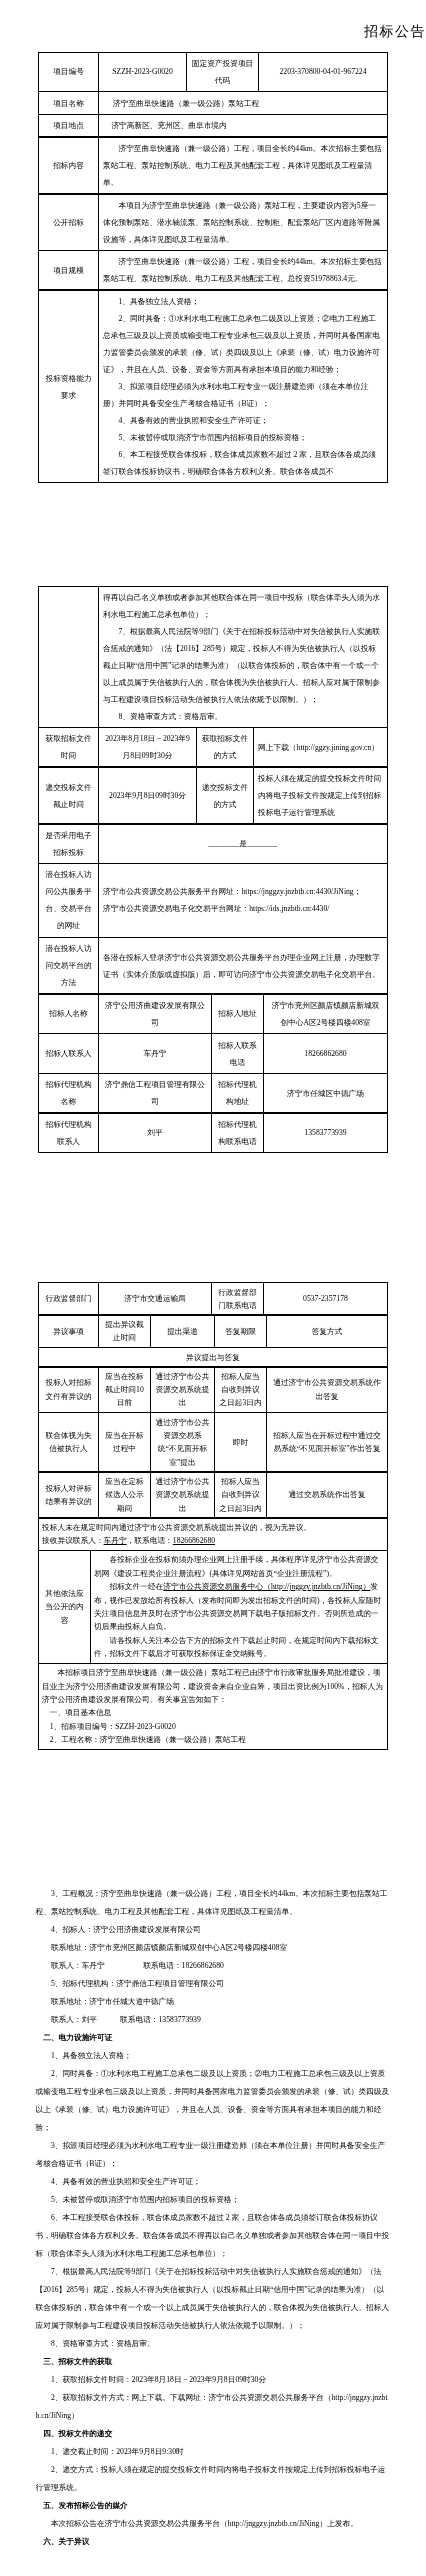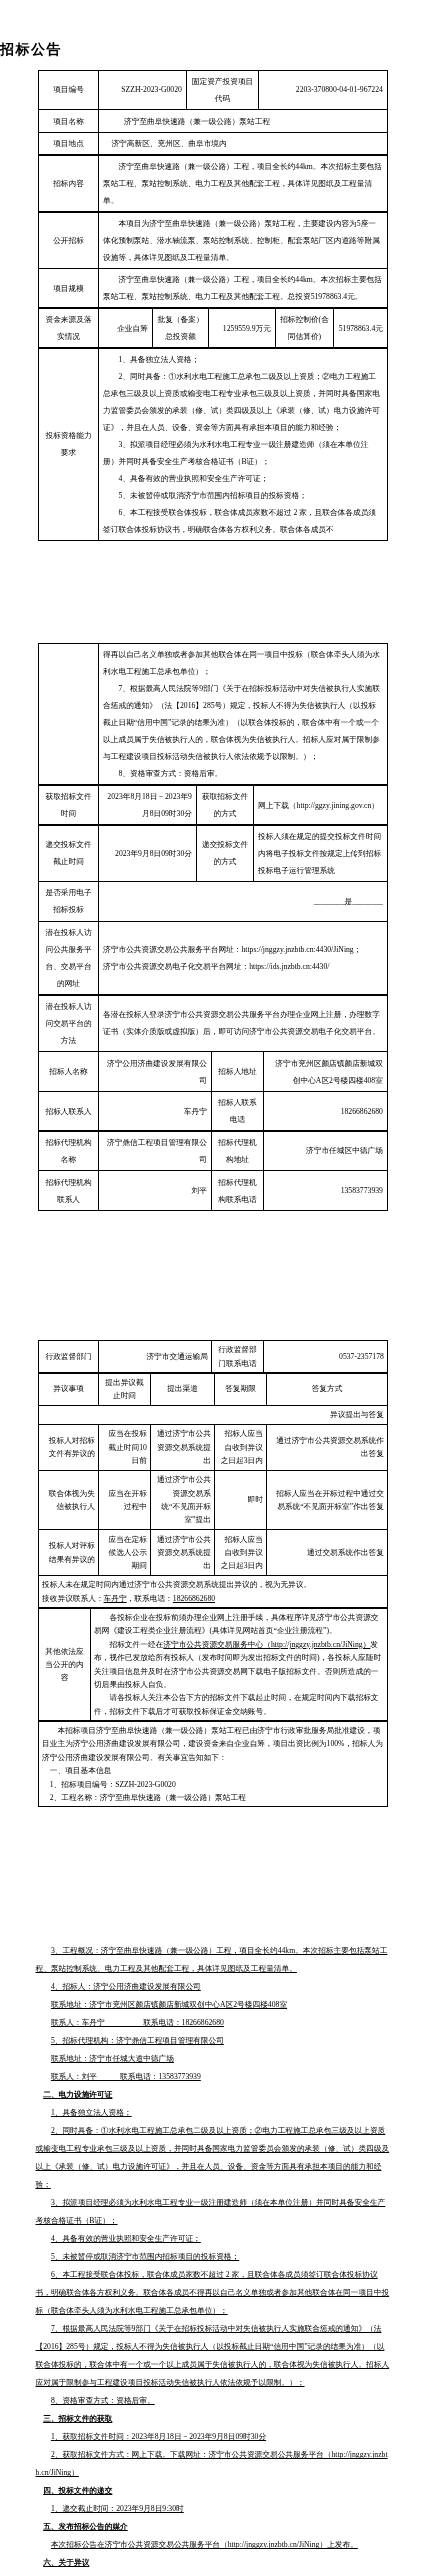--- a/index.html
+++ b/index.html
@@ -4,58 +4,58 @@
 <style>
   html,body{margin:0;padding:0;background:#ffffff;}
   body{
     width:426px;
     color:#000;
     font-family:"Liberation Serif","DejaVu Serif",serif;
     font-size:7.7px;
   }
   .sheet{width:426px;}
   .page-title{
-    text-align:left;
+    text-align:right;
     font-size:14px;
-    font-weight:bold;
+    font-weight:normal;
     letter-spacing:1.5px;
-    padding-top:41px;
+    padding-top:23px;
     padding-bottom:11.3px;
   }
   table.rowt{
     border-collapse:collapse;
     table-layout:fixed;
     width:349px;
     margin:0 auto;
     margin-top:-0.5px;
   }
   table.rowt td{
     border:0.5px solid #000;
     padding:2.1px 4.1px;
     line-height:17px;
     vertical-align:middle;
     word-break:break-all;
   }
   table.t2 td{line-height:13.4px;padding:2.1px 3.1px;}
   .lbl{text-align:center;margin-left:48px;}
-  .ctr{text-align:right;}
+  .ctr{text-align:center;}
   .lft{text-align:left;}
   td p{margin:0;}
   p.ind{text-indent:2em;}
   .bold{font-weight:normal;}
   .und{text-decoration:underline;}
   .gap1{height:103px;}
   .gap2{height:130px;}
   .gap3{height:135px;}
   .freetext{
     width:355px;
     margin:0 auto;
     line-height:18px;
   }
-  .freetext p{margin:0;text-indent:2em;word-break:break-all;text-decoration:underline;}
+  .freetext p{margin:0;text-indent:2em;word-break:break-all;}
   .freetext p.hd{font-weight:bold;text-indent:1em;}
 </style>
 </head>
 <body>
 
 <div class="sheet">
 
   <div class="page-title">招标公告</div>
 
   <table class="rowt">
@@ -75,21 +75,21 @@
   </tbody>
     </table>
   <table class="rowt">
     <colgroup>
         <col style="width:60px">
         <col style="width:289px">
       </colgroup>
     <tbody>
         <tr>
       <td class="lbl">项目名称</td>
-      <td class="lft" style="padding-left:25px">济宁至曲阜快速路（兼一级公路）泵站工程</td>
+      <td class="lft" style="padding-left:14px">济宁至曲阜快速路（兼一级公路）泵站工程</td>
     </tr>
   </tbody>
     </table>
   <table class="rowt">
     <colgroup>
         <col style="width:60px">
         <col style="width:289px">
       </colgroup>
     <tbody>
         <tr>
@@ -130,40 +130,20 @@
     <colgroup>
         <col style="width:60px">
         <col style="width:289px">
       </colgroup>
     <tbody>
         <tr>
       <td class="lbl">项目规模</td>
       <td class="lft">
             <p class="ind">济宁至曲阜快速路（兼一级公路）工程，项目全长约44km。本次招标主要包括泵站工程、泵站控制系统、电力工程及其他配套工程。总投资51978863.4元。</p>
           </td>
-    </tr>
-  </tbody>
-    </table>
-  <table class="rowt">
-    <colgroup>
-        <col style="width:60px">
-        <col style="width:54px">
-        <col style="width:56px">
-        <col style="width:67px">
-        <col style="width:58px">
-        <col style="width:54px">
-      </colgroup>
-    <tbody>
-        <tr>
-      <td class="lbl">资金来源及落实情况</td>
-      <td class="ctr">企业自筹</td>
-      <td class="lbl">批复（备案）总投资额</td>
-      <td class="ctr">1259559.9万元</td>
-      <td class="lbl">招标控制价(合同估算价)</td>
-      <td class="ctr">51978863.4元</td>
     </tr>
   </tbody>
     </table>
   <table class="rowt">
     <colgroup>
         <col style="width:60px">
         <col style="width:289px">
       </colgroup>
     <tbody>
         <tr>
@@ -496,20 +476,21 @@
     <p>4、具备有效的营业执照和安全生产许可证；</p>
     <p>5、未被暂停或取消济宁市范围内招标项目的投标资格；</p>
     <p>6、本工程接受联合体投标，联合体成员家数不超过 2 家，且联合体各成员须签订联合体投标协议书，明确联合体各方权利义务。联合体各成员不得再以自己名义单独或者参加其他联合体在同一项目中投标（联合体牵头人须为水利水电工程施工总承包单位）；</p>
     <p>7、根据最高人民法院等9部门《关于在招标投标活动中对失信被执行人实施联合惩戒的通知》（法【2016】285号）规定，投标人不得为失信被执行人（以投标截止日期“信用中国”记录的结果为准）（以联合体投标的，联合体中有一个或一个以上成员属于失信被执行人的，联合体视为失信被执行人。招标人应对属于限制参与工程建设项目投标活动失信被执行人依法依规予以限制。）；</p>
     <p>8、资格审查方式：资格后审。</p>
     <p class="hd">三、招标文件的获取</p>
     <p>1、获取招标文件时间：2023年8月18日－2023年9月8日09时30分</p>
     <p>2、获取招标文件方式：网上下载。下载网址：济宁市公共资源交易公共服务平台（http://jnggzy.jnzbtb.cn/JiNing）</p>
     <p class="hd">四、投标文件的递交</p>
     <p>1、递交截止时间：2023年9月8日9:30时</p>
+    <p>2、递交方式：投标人须在规定的提交投标文件时间内将电子投标文件按规定上传到招标投标电子运行管理系统。</p>
     <p class="hd">五、发布招标公告的媒介</p>
     <p>本次招标公告在济宁市公共资源交易公共服务平台（http://jnggzy.jnzbtb.cn/JiNing）上发布。</p>
     <p class="hd">六、关于异议</p>
 
   </div>
 
 </div>
 
 
 </body></html>

